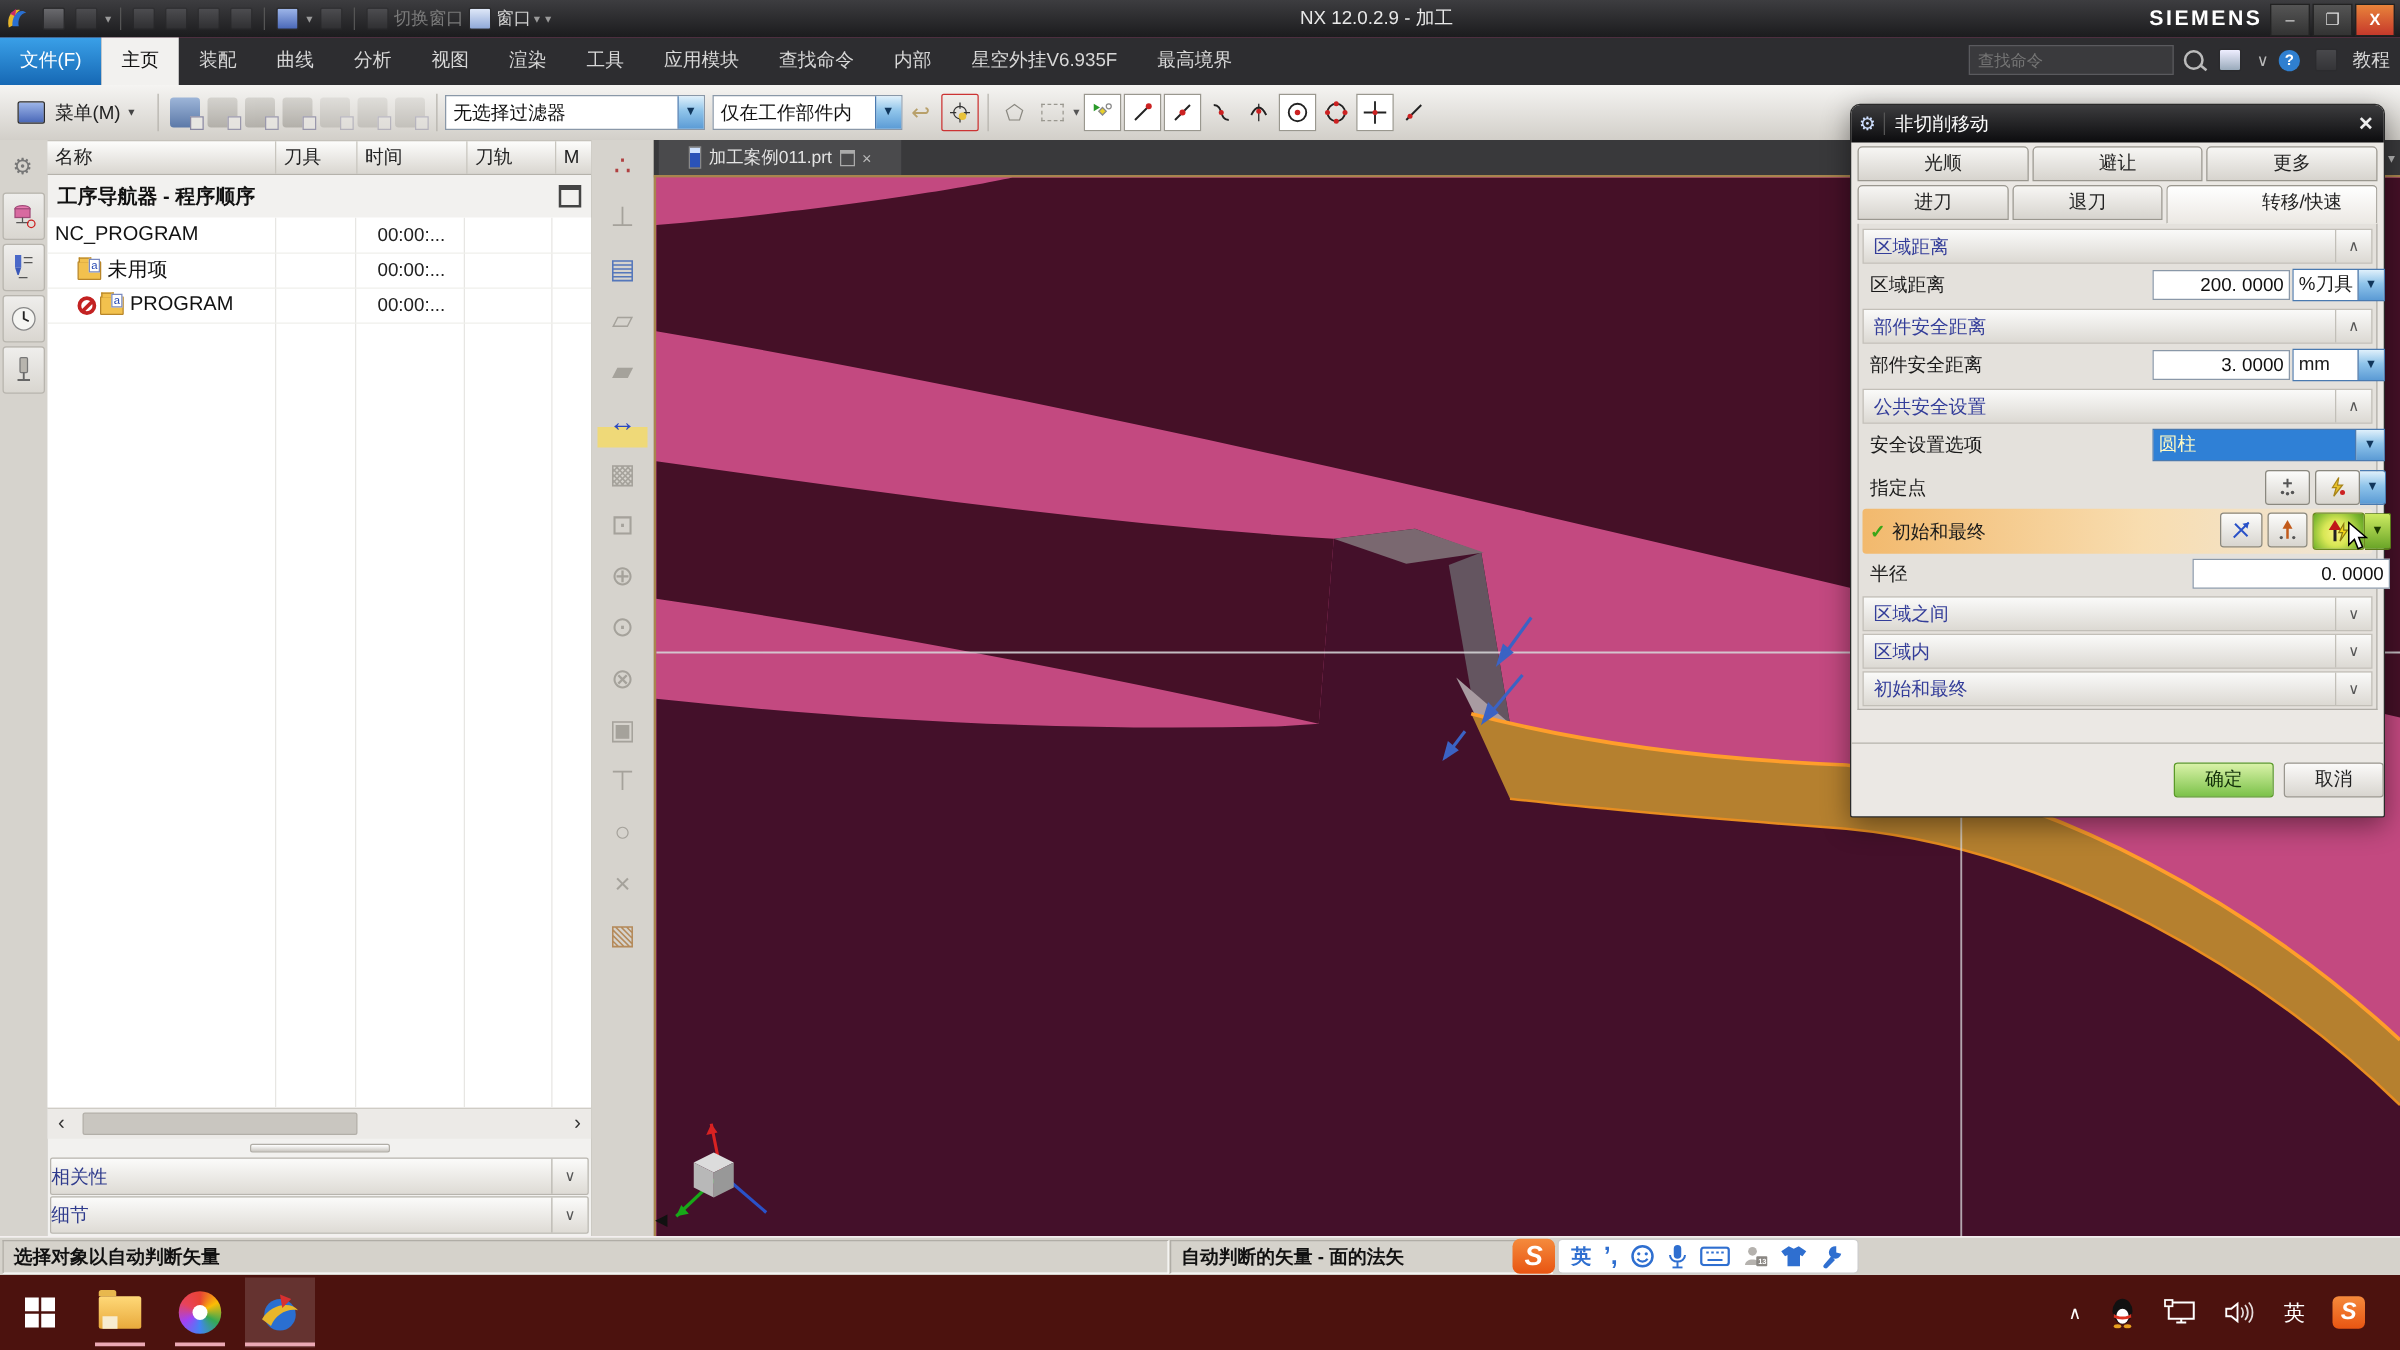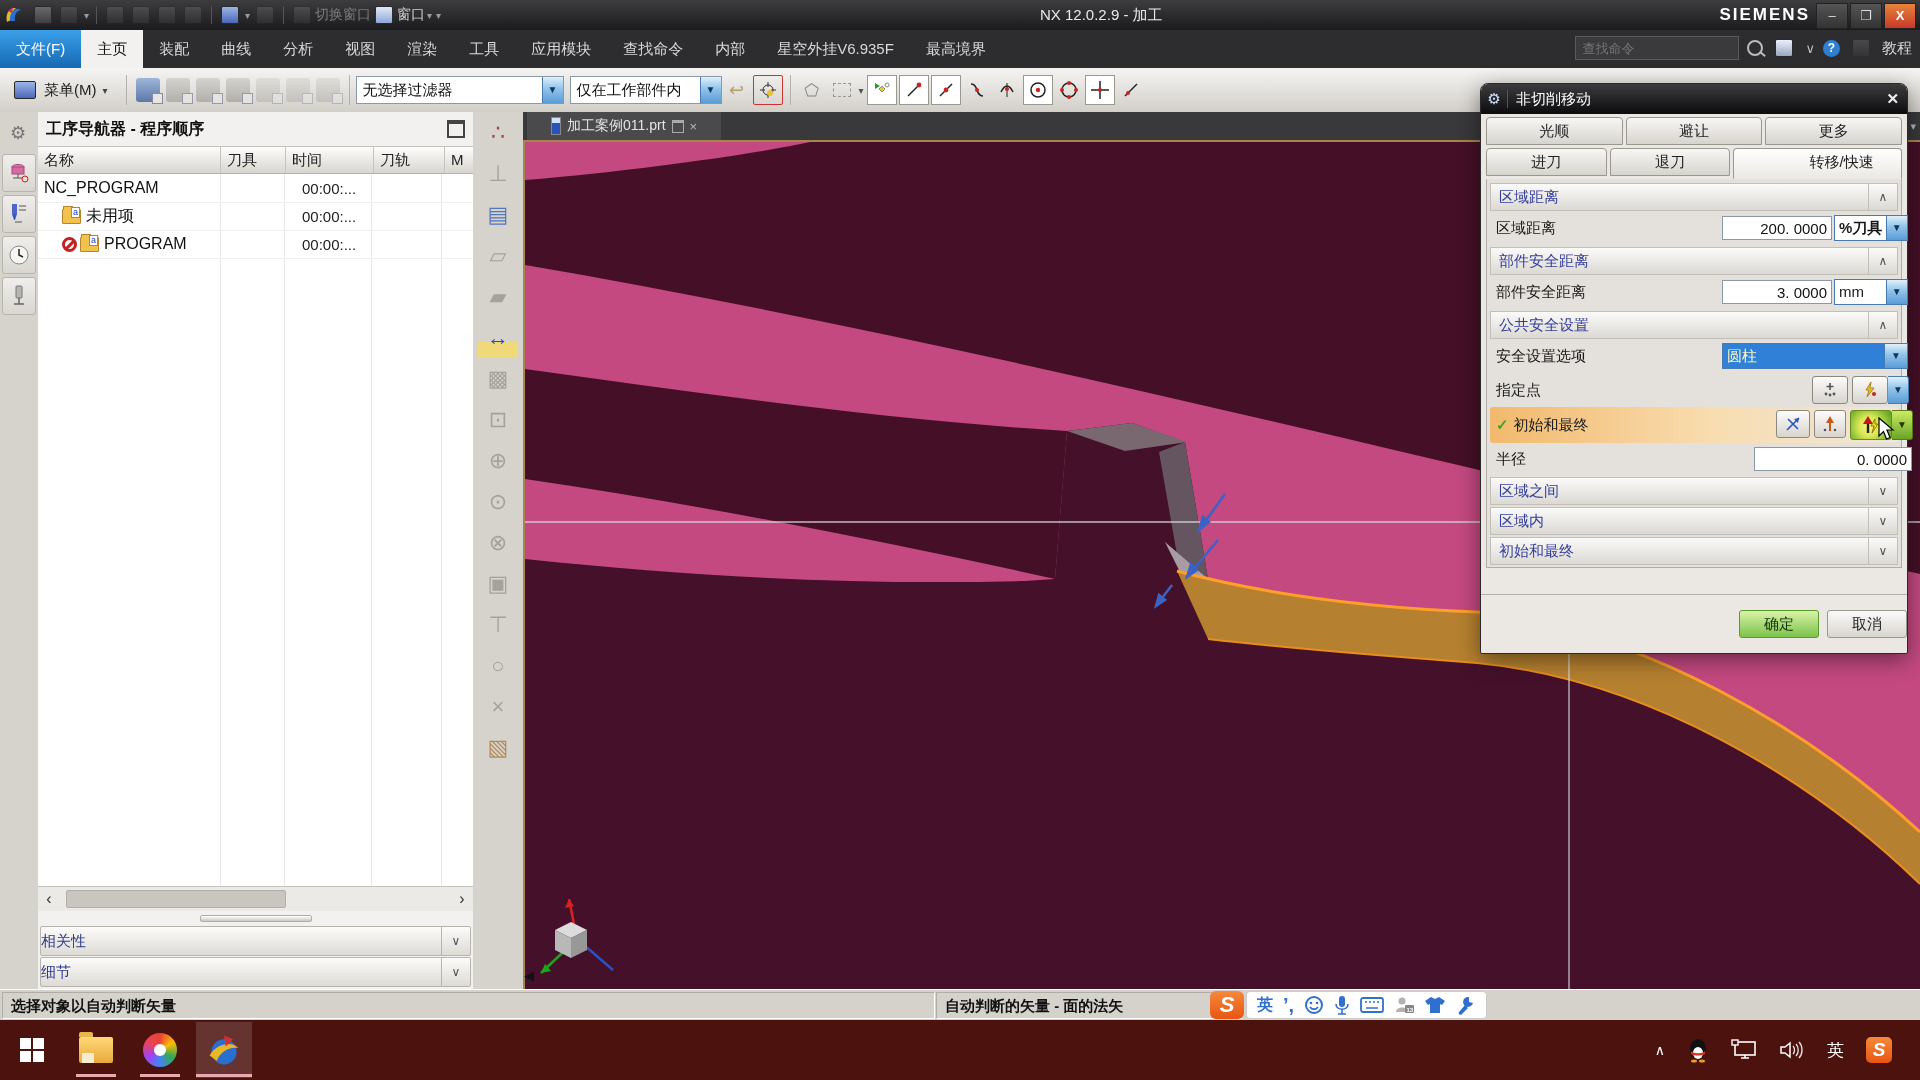--- a/index.html
+++ b/index.html
@@ -366,30 +366,30 @@
     </div>
     <div class="res-ico res-cell">
       <svg width="20" height="24" viewBox="0 0 20 24">
           <rect x="7" y="2" width="6" height="12" rx="1" fill="#b8b5ae" stroke="#777"></rect>
           <path d="M10 14 L10 20 M5 20 H15" stroke="#666" stroke-width="1.5"></path>
         </svg>
     </div>
   </div>
 
   <div id="navpanel" class="abs">
-    <div id="nav-header">
-      <span>工序导航器 - 程序顺序</span>
-      <span id="nav-max"></span>
-    </div>
     <div id="nav-cols">
       <span class="nc" style="width:170px;">名称</span>
       <span class="nc" style="width:52px;">刀具</span>
       <span class="nc" style="width:75px;">时间</span>
       <span class="nc" style="width:58px;">刀轨</span>
       <span class="nc" style="flex:1;border-right:none;">M</span>
+    </div>
+    <div id="nav-header">
+      <span>工序导航器 - 程序顺序</span>
+      <span id="nav-max"></span>
     </div>
     <div id="nav-body">
       <div class="grid-v" style="left:182px;"></div>
       <div class="grid-v" style="left:246px;"></div>
       <div class="grid-v" style="left:333px;"></div>
       <div class="grid-v" style="left:403px;"></div>
       <div class="nav-row" style="top:0;">
         <span style="padding-left:6px;">NC_PROGRAM</span>
         <span class="row-time">00:00:...</span>
       </div>
@@ -520,21 +520,21 @@
     </div>
     <div id="dlg-group">
       <div class="sec-h">
         <span>区域距离</span>
         <span class="chev">∧</span>
       </div>
       <div class="frow">
         <span>区域距离</span>
         <input class="dinput" style="position: absolute; left: 232px; width: 100px;" value="200. 0000">
         <div class="dcombo" style="position:absolute;left:344px;width:72px;">
-          <span class="txt" style="width:46px;font-weight:bold;">%刀具</span>
+          <span class="txt" style="width:46px;">%刀具</span>
             <span class="arr">▼</span>
         </div>
       </div>
       <div class="sec-h">
         <span>部件安全距离</span>
         <span class="chev">∧</span>
       </div>
       <div class="frow">
         <span>部件安全距离</span>
         <input class="dinput" style="position: absolute; left: 232px; width: 100px;" value="3. 0000">

